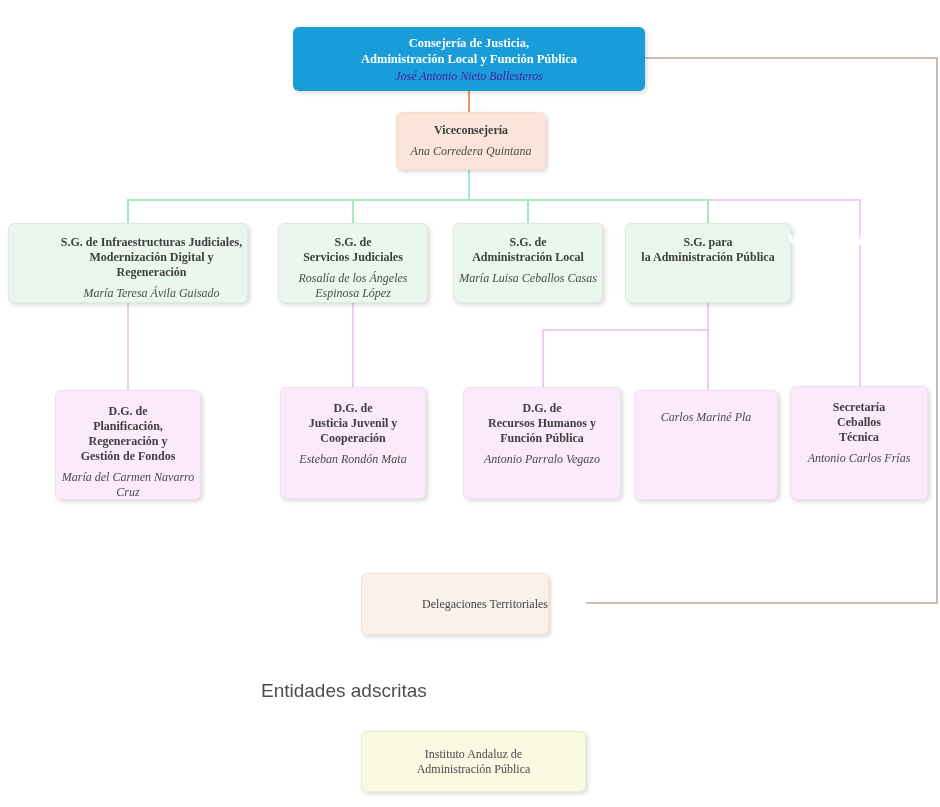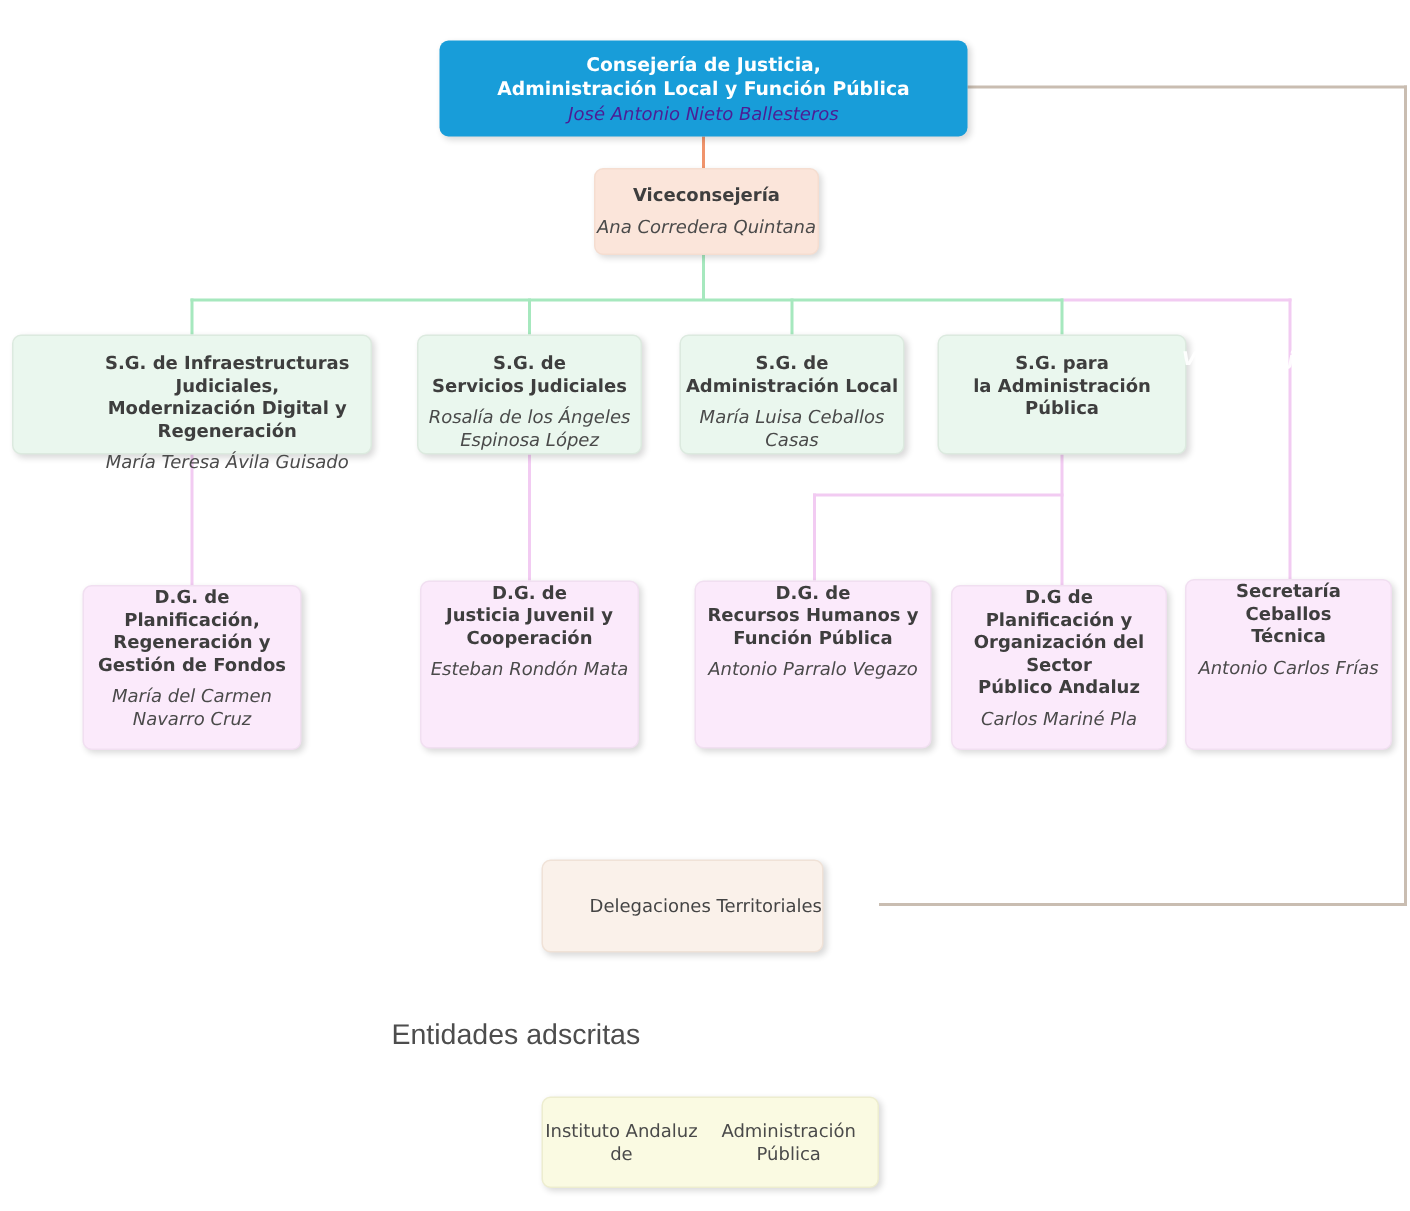--- a/index.html
+++ b/index.html
@@ -22,39 +22,39 @@
   
   #vice{left:396px;top:112px;width:150px;height:58px;background:#fbe5da;border:1px solid #f5ddd0;
         display:flex;flex-direction:column;justify-content:center;}
   
   .sg{background:#eaf7ee;border:1px solid #dceadf;padding-top:11px;height:80px;}
   #sg1{left:8px;top:223px;width:240px;padding-left:47px;}
   #sg2{left:278px;top:223px;width:150px;}
   #sg3{left:453px;top:223px;width:150px;}
   #sg4{left:625px;top:223px;width:166px;}
   
-  .dg{background:#fbeafb;border:1px solid #f1dff1;}
+  .dg{background:#fbeafb;border:1px solid #f1dff1;padding-top:13px;}
   #dg1{left:55px;top:390px;width:146px;height:110px;}
   #dg2{left:280px;top:387px;width:146px;height:112px;}
   #dg3{left:463px;top:387px;width:158px;height:112px;}
   #dg4{left:634px;top:390px;width:144px;height:110px;}
   #dg5{left:790px;top:386px;width:138px;height:114px;}
   
   #deleg{left:361px;top:573px;width:188px;height:62px;background:#faf1ea;border:1px solid #f0e2d7;
          display:flex;align-items:center;justify-content:flex-end;}
   #deleg .label{font-size:12px;color:#444444;}
   #instituto{left:361px;top:731px;width:225px;height:61px;background:#fafae2;border:1px solid #ededcf;
-         display:flex;flex-direction:row;align-items:center;justify-content:center;}
+         display:flex;flex-direction:column;align-items:center;justify-content:center;}
   #instituto .label{font-size:12px;line-height:15px;color:#4a4a4a;}
   #entidades{position:absolute;left:261px;top:680px;width:400px;text-align:left;
          font-family:"Liberation Sans",sans-serif;font-size:19px;color:#4d4d4d;}
   
   #ghost{position:absolute;left:788px;top:231px;font-size:12.5px;font-weight:bold;font-style:italic;
          color:rgba(255,255,255,0.92);white-space:nowrap;z-index:5;}
-  .z{z-index:2;}
+  .z{z-index:2;font-family:Liberation Serif, serif;}
 </style>
 </head>
 <body>
 
 <div id="canvas">
 
   <div class="line" style="left:468px;top:91px;width:2px;height:22px;background:#f0946c;"></div>
   <div class="line" style="left:468px;top:170px;width:2px;height:30px;background:#a6e8be;"></div>
   <div class="line" style="left:127px;top:199px;width:582px;height:2px;background:#a6e8be;"></div>
   <div class="line" style="left:709px;top:199px;width:152px;height:2px;background:#f2cbf2;"></div>
@@ -140,27 +140,20 @@
   <div class="node dg z" id="dg3">
     <div class="title">
       <div>D.G. de</div>
       <div>Recursos Humanos y</div>
       <div>Función Pública</div>
     </div>
     <div class="person">Antonio Parralo Vegazo</div>
   </div>
 
   <div class="node dg z" id="dg4">
-    <div class="title">
-      <div>D.G de</div>
-      <div>Planificación y</div>
-      <div>Organización del</div>
-      <div>Sector</div>
-      <div>Público Andaluz</div>
-    </div>
     <div class="person">Carlos Mariné Pla</div>
   </div>
 
   <div class="node dg z" id="dg5">
     <div class="title">
       <div>Secretaría</div>
       <div>Ceballos</div>
       <div>Técnica</div>
     </div>
     <div class="person">Antonio Carlos Frías</div>

